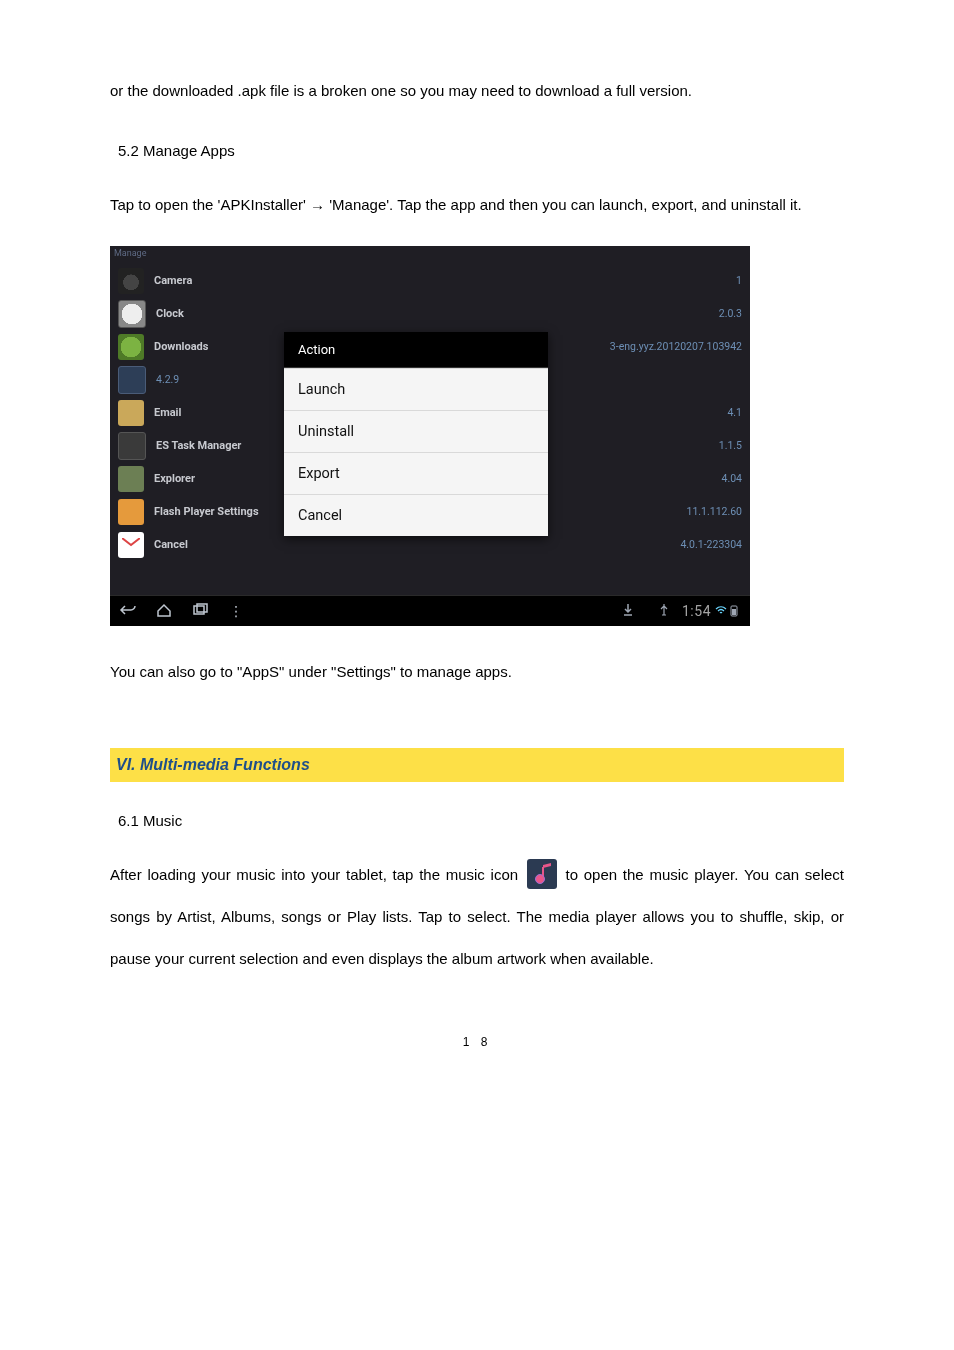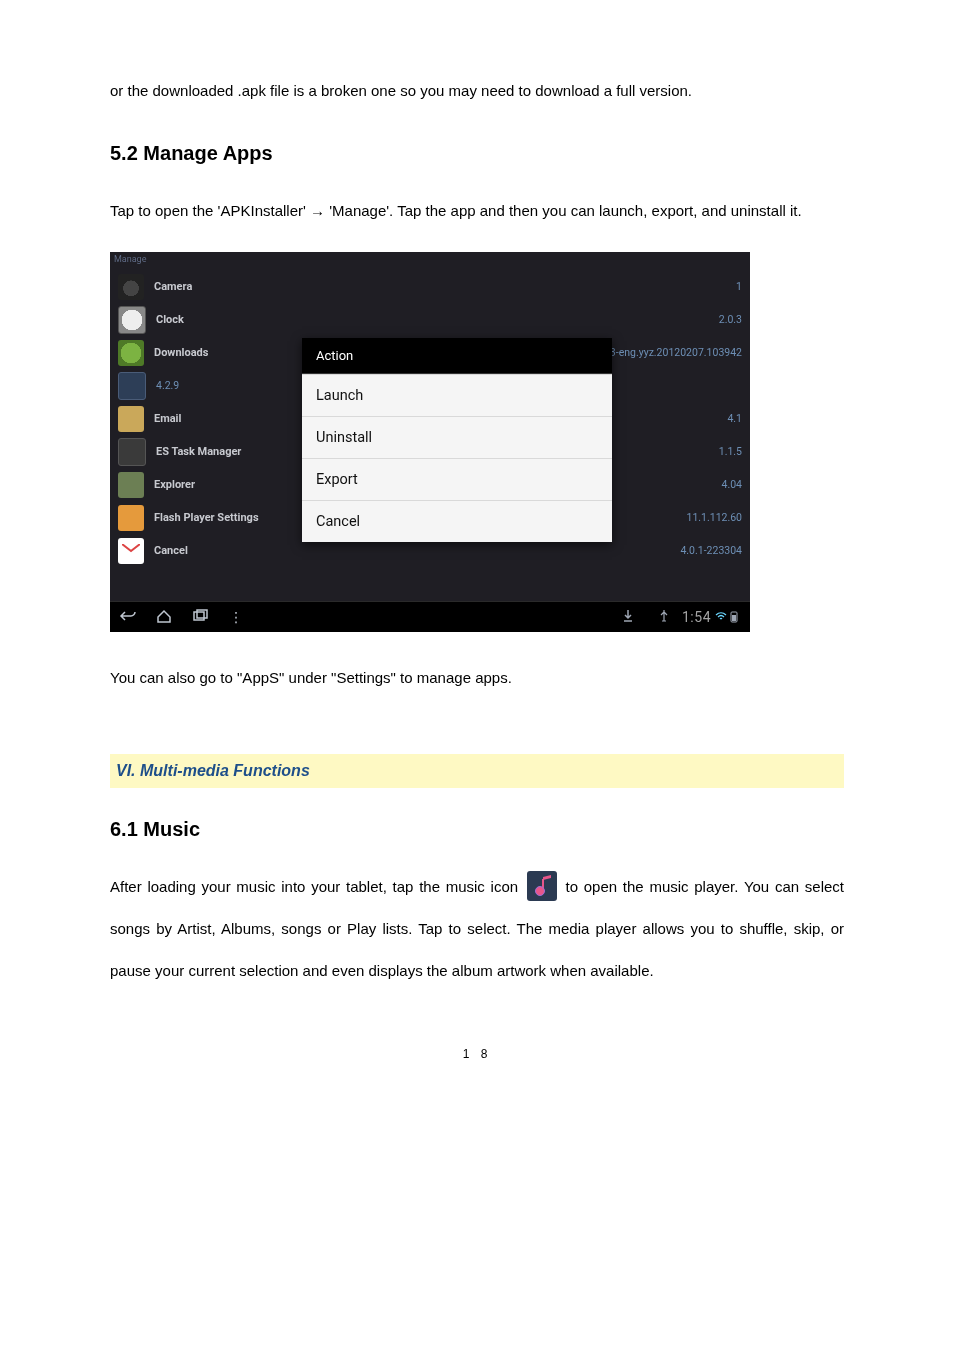--- a/index.html
+++ b/index.html
@@ -14,26 +14,26 @@
     padding: 70px 110px 40px 110px;
     box-sizing: border-box;
   }
   p.body {
     font-size: 15px;
     line-height: 2.8;
     margin: 0 0 20px 0;
     text-align: justify;
   }
   h3.section {
-    font-size: 20px;
-    font-weight: bold;
-    margin: 30px 0 25px 0;
+    font-size: 15px;
+    font-weight: normal;
+    margin: 30px 0 25px 8px;
   }
   .section-banner {
-    background: #fef9c3;
+    background: #fde047;
     color: #1e4f8a;
     font-style: italic;
     font-weight: bold;
     font-size: 16px;
     padding: 8px 6px;
     margin: 55px 0 25px 0;
   }
   .screenshot {
     width: 640px;
     height: 380px;
@@ -75,22 +75,22 @@
     color: #c7c9cf;
     font-weight: bold;
   }
   .app-row .aver {
     color: #6d8fb5;
     font-size: 10.5px;
   }
   .action-menu {
     position: absolute;
     top: 86px;
-    left: 192px;
-    width: 310px;
+    left: 174px;
+    width: 264px;
     background: #f5f5f5;
     color: #111;
     font-size: 14px;
     box-shadow: 0 3px 10px rgba(0,0,0,0.6);
   }
   .action-menu .hdr {
     background: #000;
     color: #fff;
     font-size: 13px;
     padding: 10px 14px;

